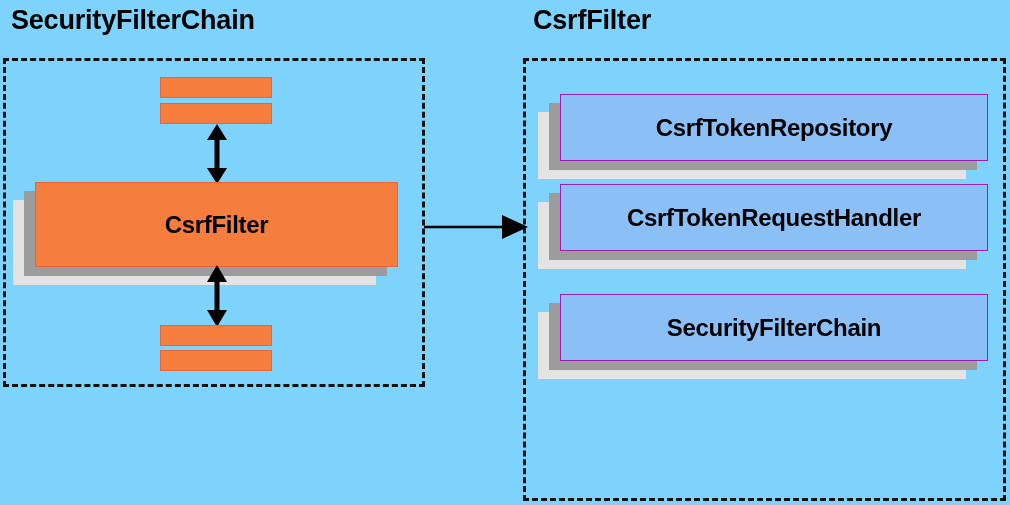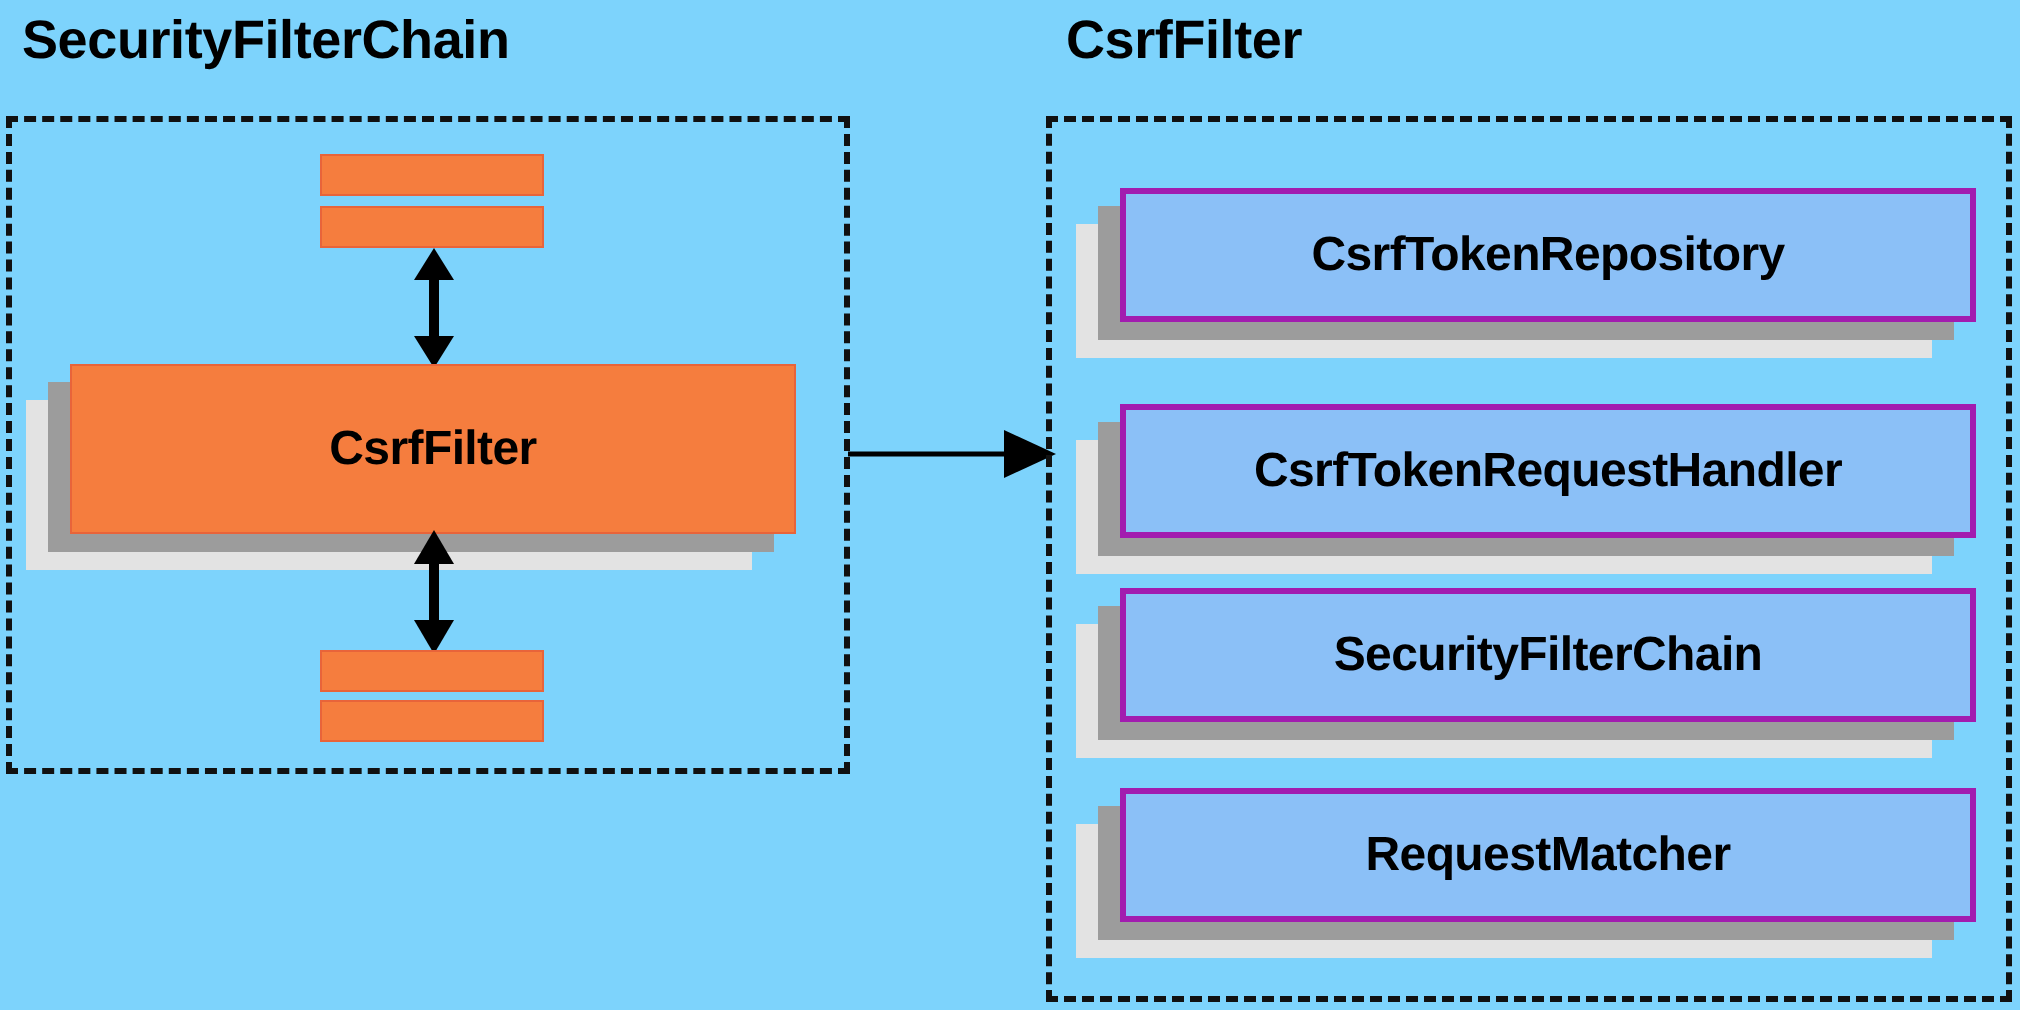--- a/index.html
+++ b/index.html
@@ -65,21 +65,21 @@
   }
 
   
   .stack.orange .face {
     background: #f57d3e;
     border: 1px solid #e8643a;
   }
   
   .stack.blue .face {
     background: #8bc0f7;
-    border: 3px solid #a21caf;
+    border: 1px solid #a21caf;
   }
 
   
   .bar {
     position: absolute;
     background: #f57d3e;
     border: 1px solid #e8643a;
     box-sizing: border-box;
   }
 
@@ -134,37 +134,30 @@
   <div class="dashed-panel" id="panel-right"></div>
 
   <div class="stack blue" style="left:560px; top:94px; width:428px; height:67px;">
     <div class="shadow-far"></div>
     <div class="shadow-near"></div>
     <div class="face">
       <span class="label">CsrfTokenRepository</span>
     </div>
   </div>
 
-  <div class="stack blue" style="left:560px; top:202px; width:428px; height:67px;">
+  <div class="stack blue" style="left:560px; top:184px; width:428px; height:67px;">
     <div class="shadow-far"></div>
     <div class="shadow-near"></div>
     <div class="face">
       <span class="label">CsrfTokenRequestHandler</span>
     </div>
   </div>
 
   <div class="stack blue" style="left:560px; top:294px; width:428px; height:67px;">
     <div class="shadow-far"></div>
     <div class="shadow-near"></div>
     <div class="face">
       <span class="label">SecurityFilterChain</span>
     </div>
   </div>
 
-  <div class="stack blue" style="left:560px; top:394px; width:428px; height:67px;">
-    <div class="shadow-far"></div>
-    <div class="shadow-near"></div>
-    <div class="face">
-      <span class="label">RequestMatcher</span>
-    </div>
-  </div>
 
 </div>
 
 </body></html>

